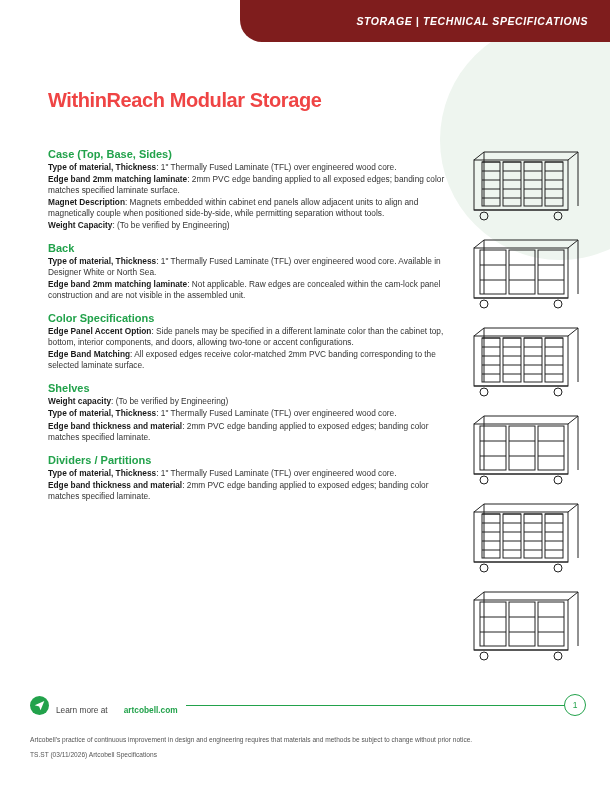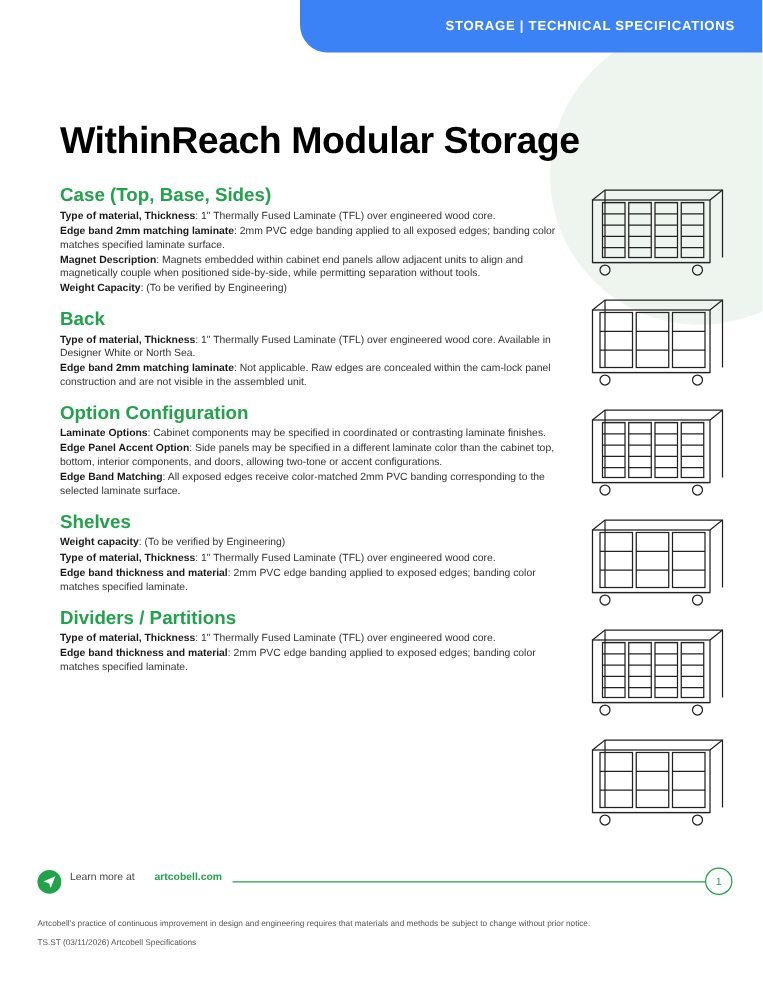--- a/index.html
+++ b/index.html
@@ -13,27 +13,28 @@
     overflow: hidden;
   }
 
   
   .header-bar {
     position: absolute;
     top: 0;
     left: 240px;
     right: 0;
     height: 42px;
-    background: #3b82f6;
+    background: #7f1d1d;
     border-bottom-left-radius: 22px;
     display: flex;
     align-items: center;
     justify-content: flex-end;
     padding-right: 22px;
     z-index: 5;
+    font-style: italic;
   }
   .header-bar .hdr-text {
     color: #ffffff;
     font-size: 10.5px;
     font-weight: bold;
     letter-spacing: 0.6px;
   }
 
   
   .deco-circle {
@@ -45,40 +46,40 @@
     border-radius: 50%;
     background: #eef5ef;
     z-index: 0;
   }
 
   
   .title {
     position: absolute;
     top: 76px;
     left: 48px;
-    font-size: 30px;
+    font-size: 20px;
     font-weight: bold;
-    color: #000000;
+    color: #ef4444;
     letter-spacing: -0.4px;
     z-index: 3;
   }
 
   
   .content {
     position: absolute;
     top: 148px;
     left: 48px;
     width: 410px;
     z-index: 3;
   }
   .section { margin-bottom: 11px; }
   .sec-title {
     color: #22a24b;
     font-weight: bold;
-    font-size: 15px;
+    font-size: 11px;
     margin-bottom: 2px;
   }
   .sec-line {
     font-size: 8.3px;
     line-height: 1.33;
     color: #333333;
     margin-bottom: 1px;
   }
   .sec-line b { color: #1b1b1b; text-align: center; }
 
@@ -111,21 +112,21 @@
     right: 30px;
     top: 18px;
     height: 1px;
     background: #22a24b;
   }
   .footer-learn {
     position: absolute;
     left: 30px;
     top: 9px;
     display: flex;
-    align-items: flex-start;
+    align-items: flex-end;
     background: #ffffff;
     padding-right: 8px;
   }
   .learn-badge {
     width: 19px;
     height: 19px;
     border-radius: 50%;
     background: #22a24b;
     display: flex;
     align-items: center;
@@ -192,22 +193,21 @@
       <div class="sec-line"><b>Edge band 2mm matching laminate</b><span>: 2mm PVC edge banding applied to all exposed edges; banding color matches specified laminate surface.</span></div>
       <div class="sec-line"><b>Magnet Description</b><span>: Magnets embedded within cabinet end panels allow adjacent units to align and magnetically couple when positioned side-by-side, while permitting separation without tools.</span></div>
       <div class="sec-line"><b>Weight Capacity</b><span>:  (To be verified by Engineering)</span></div>
     </div>
     <div class="section">
       <div class="sec-title">Back</div>
       <div class="sec-line"><b>Type of material, Thickness</b><span>: 1" Thermally Fused Laminate (TFL) over engineered wood core. Available in Designer White or North Sea.</span></div>
       <div class="sec-line"><b>Edge band 2mm matching laminate</b><span>: Not applicable. Raw edges are concealed within the cam-lock panel construction and are not visible in the assembled unit.</span></div>
     </div>
     <div class="section">
-      <div class="sec-title">Option Configuration</div>
-      <div class="sec-line"><b>Laminate Options</b><span>: Cabinet components may be specified in coordinated or contrasting laminate finishes.</span></div>
+      <div class="sec-title">Color Specifications</div>
       <div class="sec-line"><b>Edge Panel Accent Option</b><span>: Side panels may be specified in a different laminate color than the cabinet top, bottom, interior components, and doors, allowing two-tone or accent configurations.</span></div>
       <div class="sec-line"><b>Edge Band Matching</b><span>: All exposed edges receive color-matched 2mm PVC banding corresponding to the selected laminate surface.</span></div>
     </div>
     <div class="section">
     </div>
     <div class="section">
       <div class="sec-title">Shelves</div>
       <div class="sec-line"><b>Weight capacity</b><span>: (To be verified by Engineering)</span></div>
       <div class="sec-line"><b>Type of material, Thickness</b><span>: 1" Thermally Fused Laminate (TFL) over engineered wood core.</span></div>
       <div class="sec-line"><b>Edge band thickness and material</b><span>: 2mm PVC edge banding applied to exposed edges; banding color matches specified laminate.</span></div>

